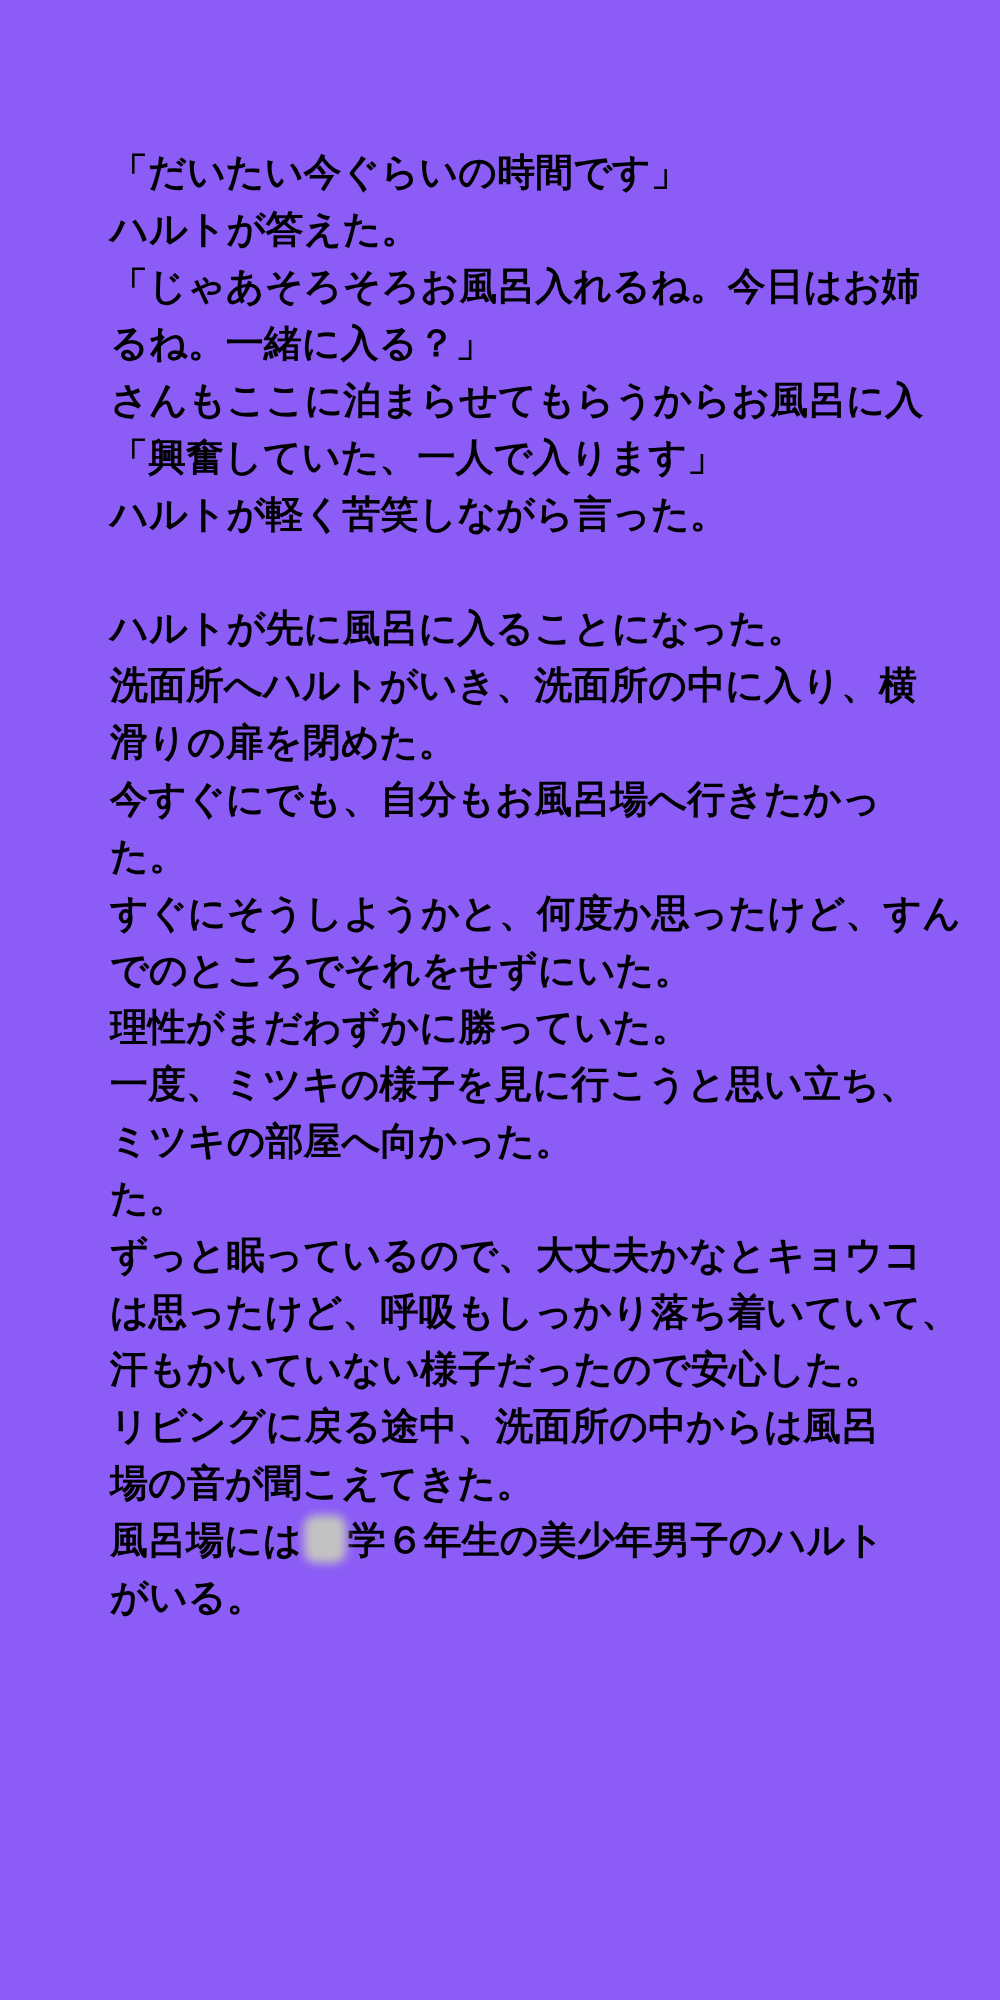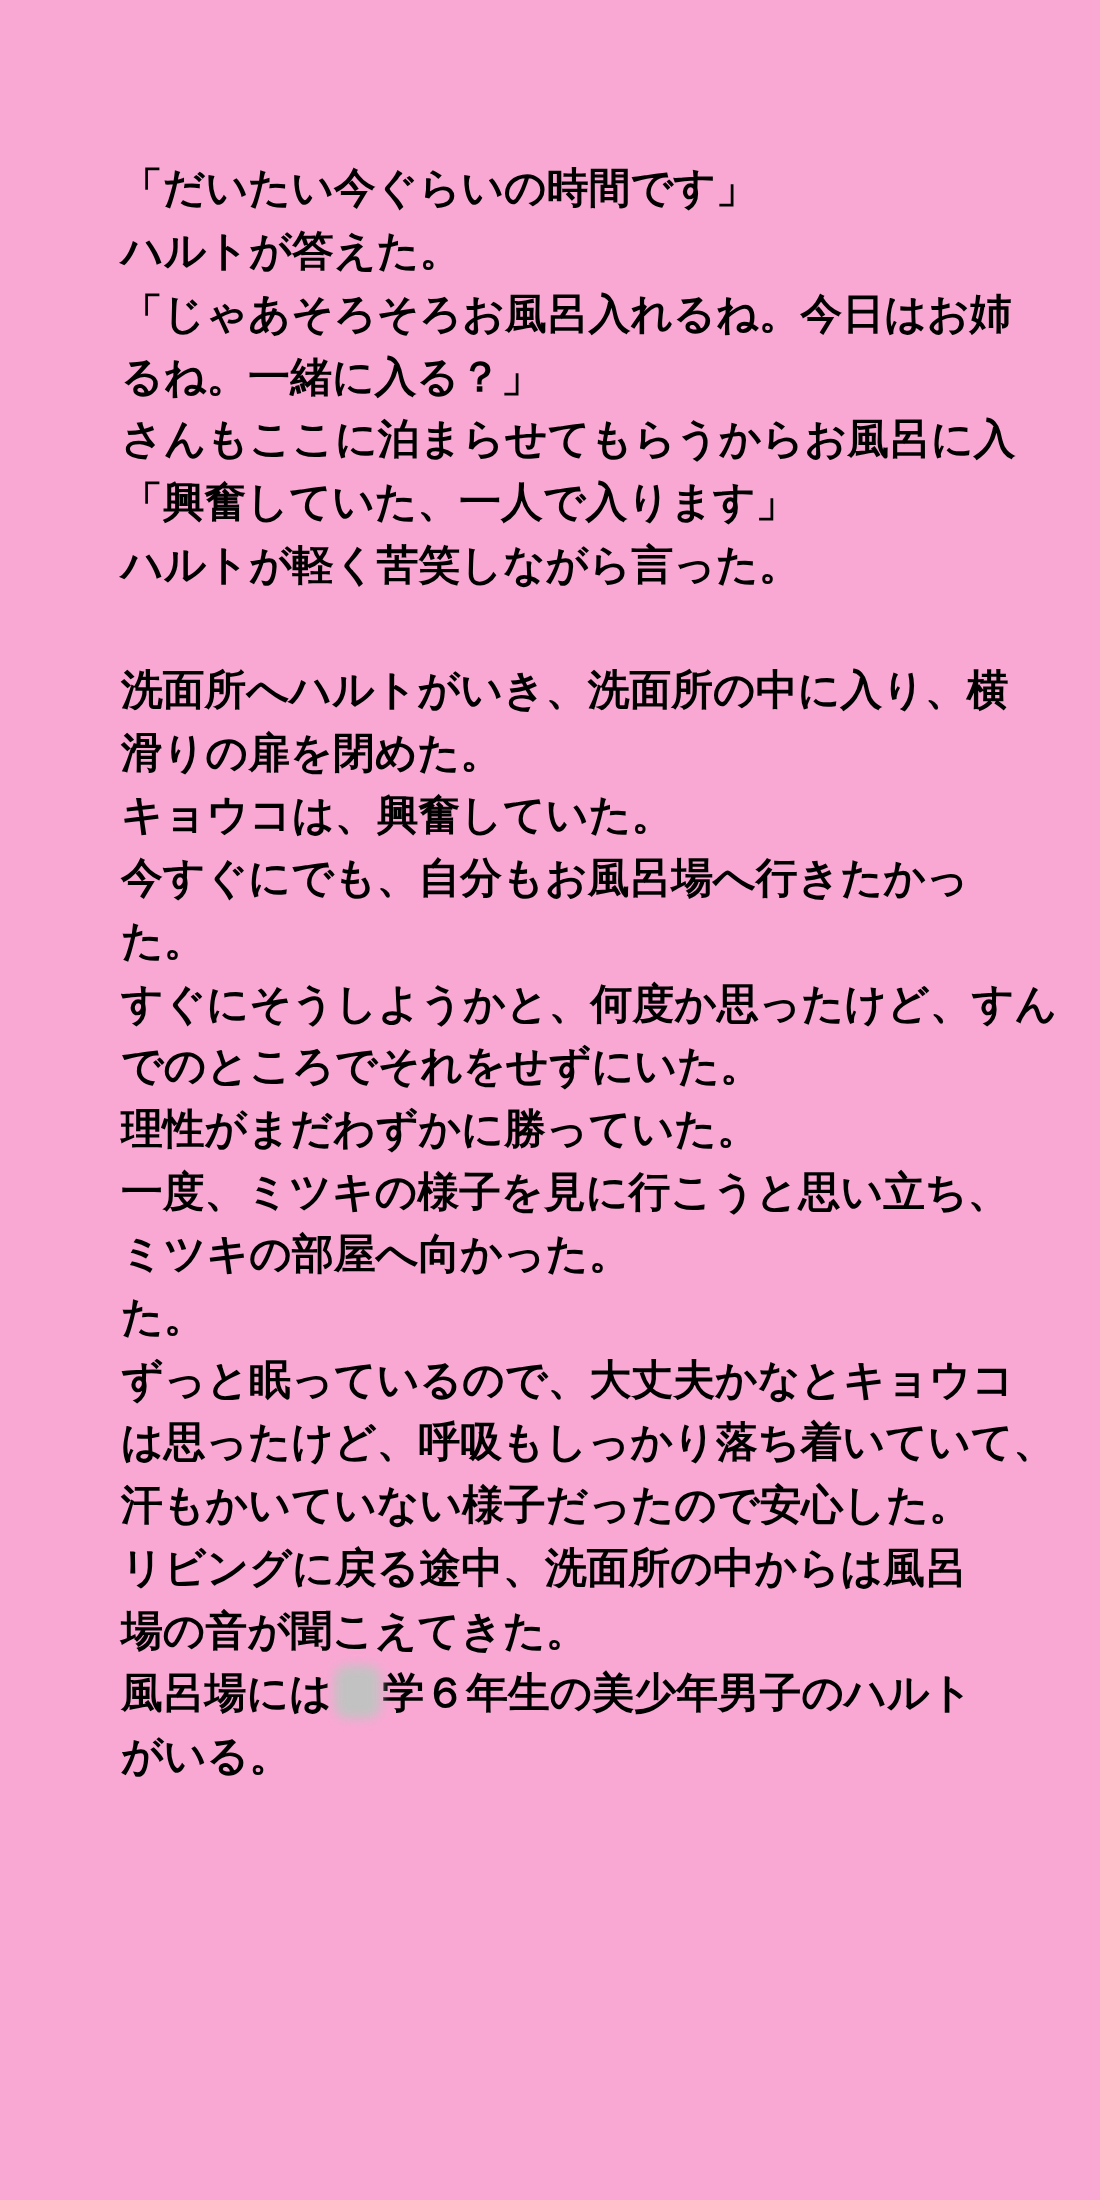--- a/index.html
+++ b/index.html
@@ -9,21 +9,21 @@
   body {
     width: 1000px;
     height: 2000px;
     background: #ffffff;
     overflow: hidden;
   }
   .page {
     position: relative;
     width: 1000px;
     height: 2000px;
-    background: #f9a8d4;
+    background: #8b5cf6;
   }
   .text-block {
     position: absolute;
     left: 110px;
     top: 144px;
     width: 810px;
     font-family: "Liberation Serif", "DejaVu Serif", serif;
     font-weight: 600;
     font-size: 38px;
     line-height: 57px;
@@ -51,23 +51,23 @@
 <div class="page">
   <div class="text-block" id="text-block">
       <div class="text-line">「だいたい今ぐらいの時間です」</div>
       <div class="text-line">ハルトが答えた。</div>
       <div class="text-line">「じゃあそろそろお風呂入れるね。今日はお姉</div>
       <div class="text-line">るね。一緒に入る？」</div>
       <div class="text-line">さんもここに泊まらせてもらうからお風呂に入</div>
       <div class="text-line">「興奮していた、一人で入ります」</div>
       <div class="text-line">ハルトが軽く苦笑しながら言った。</div>
       <div class="text-line"></div>
+      <div class="text-line">ハルトが先に風呂に入ることになった。</div>
       <div class="text-line">洗面所へハルトがいき、洗面所の中に入り、横</div>
       <div class="text-line">滑りの扉を閉めた。</div>
-      <div class="text-line">キョウコは、興奮していた。</div>
       <div class="text-line">今すぐにでも、自分もお風呂場へ行きたかっ</div>
       <div class="text-line">た。</div>
       <div class="text-line">すぐにそうしようかと、何度か思ったけど、すん</div>
       <div class="text-line">でのところでそれをせずにいた。</div>
       <div class="text-line">理性がまだわずかに勝っていた。</div>
       <div class="text-line">一度、ミツキの様子を見に行こうと思い立ち、</div>
       <div class="text-line">ミツキの部屋へ向かった。</div>
       <div class="text-line">た。</div>
       <div class="text-line">ずっと眠っているので、大丈夫かなとキョウコ</div>
       <div class="text-line">は思ったけど、呼吸もしっかり落ち着いていて、</div>

